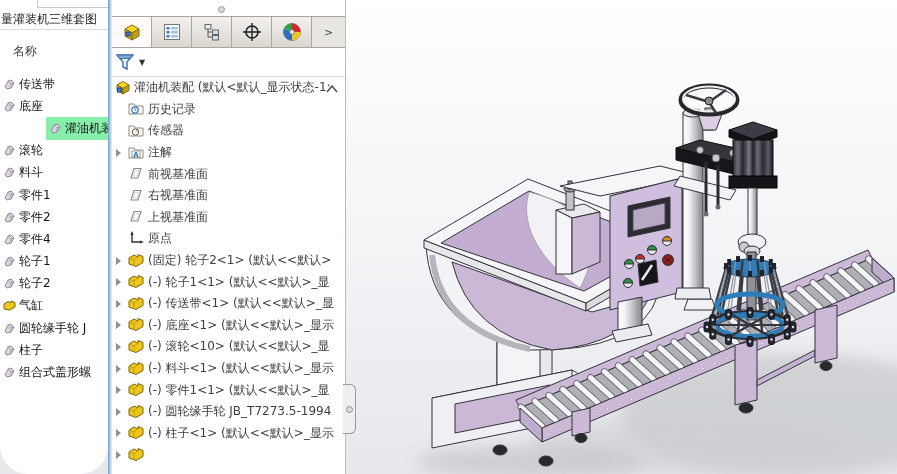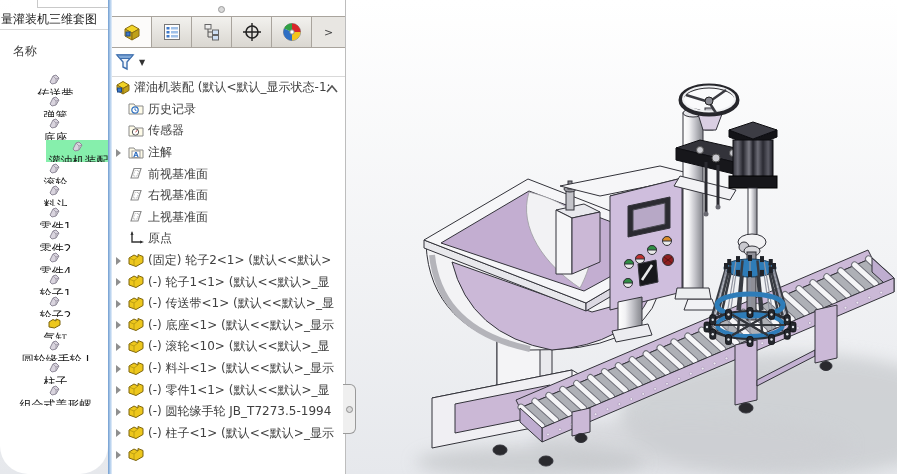--- a/index.html
+++ b/index.html
@@ -19,21 +19,21 @@
   
   #left-panel{position:absolute;left:0;top:0;width:108px;height:474px;background:#fff;z-index:3;border-radius:28px;}
   #splitter-blue{position:absolute;left:108px;top:0;width:4px;height:474px;z-index:3;
        background:linear-gradient(90deg,#6f9cd0,#b8d2ee 60%,#e8f0fa);}
   #tl-vline{position:absolute;left:37px;top:0;width:1px;height:7px;background:#c9c9c9;}
   #tl-hline{position:absolute;left:37px;top:7px;width:71px;height:1px;background:#c9c9c9;}
   #left-title{position:absolute;left:1px;top:11px;width:106px;white-space:nowrap;overflow:hidden;color:#1a1a1a;}
   #left-title-divider{position:absolute;left:0;top:29px;width:108px;height:1px;background:#dadada;}
   #left-header{position:absolute;left:13px;top:43px;color:#404040;}
   #left-list{position:absolute;left:0;top:73px;width:108px;}
-  .lrow{height:22.2px;display:flex;align-items:center;padding-left:3px;white-space:nowrap;overflow:hidden;flex-direction:column;}
+  .lrow{height:22.2px;display:flex;align-items:center;padding-left:3px;white-space:nowrap;overflow:hidden;}
   .lrow.sel{background:#86efac;margin-left:46px;}
   .licon{width:13px;height:13px;flex:0 0 13px;margin-right:3px;}
   .llabel{color:#151515;}
 
   
   #feature-panel{position:absolute;left:112px;top:0;width:233px;height:474px;z-index:2;}
   #fp-top{position:absolute;left:0;top:0;width:233px;height:16px;background:#fff;}
   #fp-grip{position:absolute;left:106px;top:6px;width:5px;height:5px;border-radius:50%;
        border:1px solid #9b9b9b;background:#d9d9d9;}
   #fp-tabs{position:absolute;left:0;top:16px;width:233px;height:32px;background:#dedbd6;
@@ -387,27 +387,20 @@
             <path d="M2,9 L5,3 L8,2 L11,5 L8,10 L4,11 Z" fill="#d9d4de" stroke="#8f8a99"></path>
             <path d="M5,3 L8,6 L8,10 M8,6 L11,5" fill="none" stroke="#8f8a99" stroke-width=".7"></path>
           </svg></span>
         <span class="llabel">传送带</span>
       </div>
       <div class="lrow">
         <span class="licon"><svg width="13" height="13" viewBox="0 0 13 13">
             <path d="M2,9 L5,3 L8,2 L11,5 L8,10 L4,11 Z" fill="#d9d4de" stroke="#8f8a99"></path>
             <path d="M5,3 L8,6 L8,10 M8,6 L11,5" fill="none" stroke="#8f8a99" stroke-width=".7"></path>
           </svg></span>
-        <span class="llabel">弹簧</span>
-      </div>
-      <div class="lrow">
-        <span class="licon"><svg width="13" height="13" viewBox="0 0 13 13">
-            <path d="M2,9 L5,3 L8,2 L11,5 L8,10 L4,11 Z" fill="#d9d4de" stroke="#8f8a99"></path>
-            <path d="M5,3 L8,6 L8,10 M8,6 L11,5" fill="none" stroke="#8f8a99" stroke-width=".7"></path>
-          </svg></span>
         <span class="llabel">底座</span>
       </div>
       <div class="lrow sel">
         <span class="licon"><svg width="13" height="13" viewBox="0 0 13 13">
             <path d="M2,9 L5,3 L8,2 L11,5 L8,10 L4,11 Z" fill="#d9d4de" stroke="#8f8a99"></path>
             <path d="M5,3 L8,6 L8,10 M8,6 L11,5" fill="none" stroke="#8f8a99" stroke-width=".7"></path>
           </svg></span>
         <span class="llabel">灌油机装配</span>
       </div>
       <div class="lrow">

